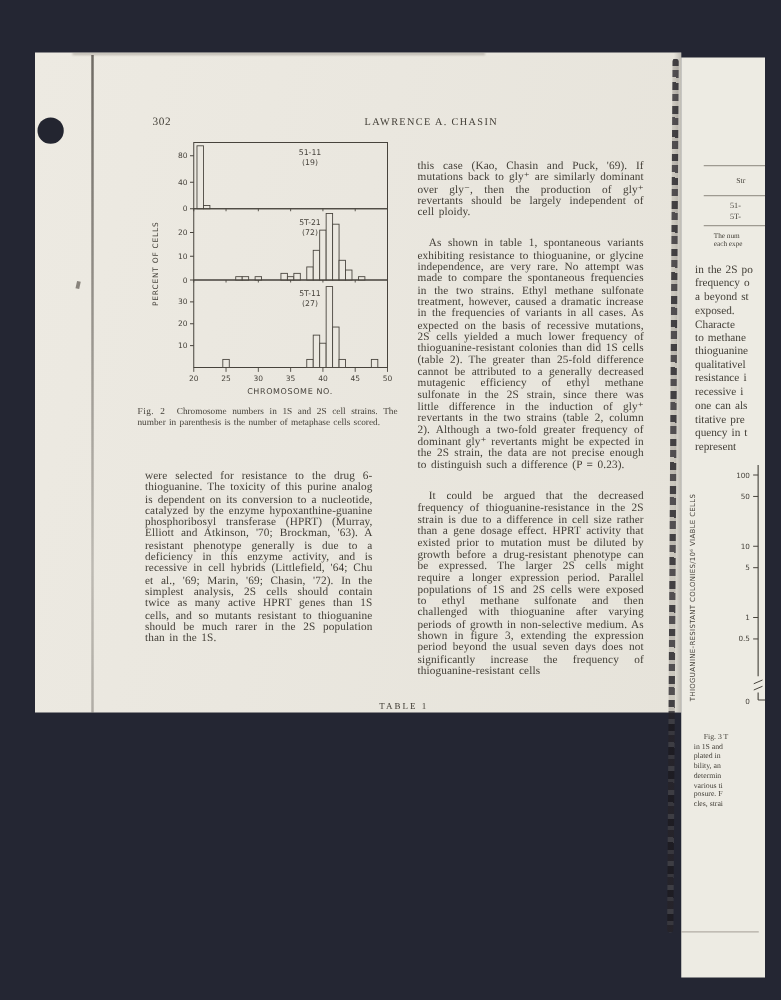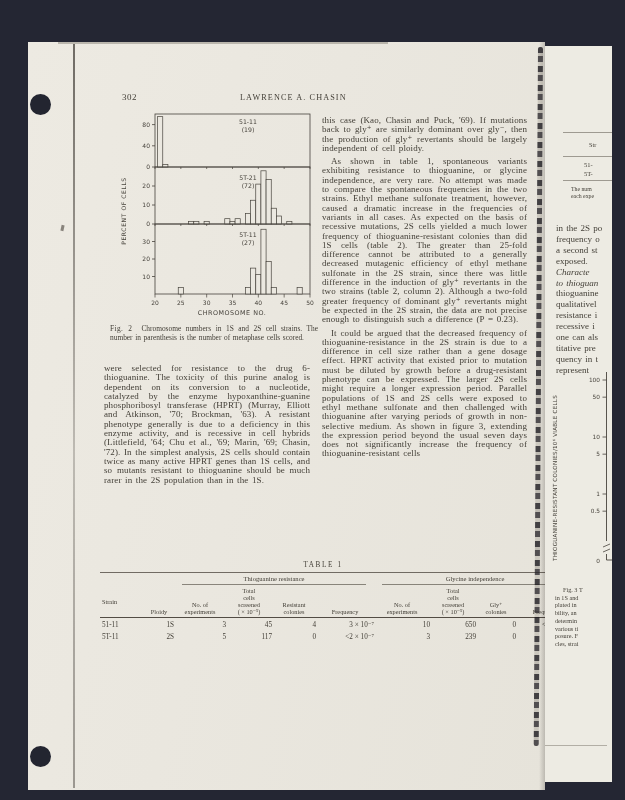--- a/index.html
+++ b/index.html
@@ -1,35 +1,35 @@
 <!DOCTYPE html>
 <html><head>
 <meta charset="utf-8">
 <style>
   html,body{margin:0;padding:0;}
   .scene{position:relative;width:625px;height:800px;background:#242633;overflow:hidden;
          font-family:"Liberation Serif","DejaVu Serif",serif;color:#423e36;}
-  .main-page{position:absolute;left:28px;top:42px;width:517px;height:748px;overflow:hidden;
+  .main-page{position:absolute;left:28px;top:42px;width:517px;height:528px;overflow:hidden;
          background:linear-gradient(105deg,#edeae2 0%,#eae7df 45%,#e6e3da 100%);}
   .main-page::after{content:"";position:absolute;right:0;top:0;bottom:0;width:6px;
          background:linear-gradient(to right,rgba(40,36,32,0),rgba(40,36,32,.22));}
   .top-smudge{position:absolute;left:30px;top:0;width:330px;height:2px;background:rgba(95,88,78,.35);filter:blur(.7px);}
   .crease{position:absolute;left:45px;top:2px;width:2px;height:744px;filter:blur(.4px);
          background:linear-gradient(to bottom,rgba(58,53,47,.7),rgba(58,53,47,.26) 55%,rgba(58,53,47,.45));}
   .speck{position:absolute;left:33px;top:183px;width:3px;height:6px;background:rgba(70,64,56,.6);transform:rotate(12deg);}
   .hole{position:absolute;left:2px;width:21px;height:21px;border-radius:50%;background:#232530;}
   .hole-top{top:52px;} .hole-bottom{top:704px;}
   .pagenum{position:absolute;left:94px;top:50px;font-size:9px;letter-spacing:.5px;}
-  .runhead{position:absolute;left:212px;top:51px;width:210px;text-align:left;font-size:8.2px;letter-spacing:1.1px;}
+  .runhead{position:absolute;left:212px;top:51px;width:210px;text-align:center;font-size:8.2px;letter-spacing:1.1px;}
   .fig2{position:absolute;left:84px;top:66px;}
   .fig2-caption{position:absolute;left:82px;top:282px;width:208px;font-size:7.4px;line-height:9.3px;
          text-align:justify;word-spacing:.8px;}
   .cap-lead{letter-spacing:.4px;}
   .col{position:absolute;}
-  .col p{margin:4px;text-align:justify;text-indent:9px;font-size:9px;line-height:9.3px;word-spacing:1.2px;letter-spacing:.1px;}
+  .col p{margin:16px;text-align:justify;text-indent:9px;font-size:9px;line-height:9.3px;word-spacing:1.2px;letter-spacing:.1px;}
   .col p.noindent{text-indent:0;}
   .col-left{left:72px;top:318px;width:214px;}
   .col-right{left:290px;top:70px;width:213px;}
   .table-block{position:absolute;left:72px;top:519px;width:478px;}
   .tbl-title{width:446px;text-align:center;font-size:7.2px;letter-spacing:1.6px;margin-bottom:3px;}
   .tbl-subtitle{width:446px;text-align:center;font-style:italic;font-size:7.4px;margin-bottom:4px;}
   table{border-collapse:collapse;table-layout:fixed;width:476px;border-top:1px solid rgba(72,66,57,.75);}
   th,td{font-weight:normal;padding:0;}
   tr.groups th{font-size:6.6px;padding-top:2px;}
   tr.groups th .g-line{display:block;margin:0 8px;padding-bottom:2px;border-bottom:1px solid rgba(72,66,57,.6);}
@@ -39,23 +39,23 @@
   tbody td{font-size:7.2px;text-align:right;padding-top:3px;line-height:8.6px;}
   tbody td.strain{text-align:left;padding-left:2px;}
   .right-page{position:absolute;left:545px;top:46px;width:67px;height:736px;background:#edebe3;overflow:hidden;}
   .rp-rule{position:absolute;left:18px;right:-1px;height:1px;background:rgba(80,73,64,.5);}
   .r1{top:86px;} .r2{top:110px;} .r3{top:134px;}
   .rp-col-header{position:absolute;left:44px;top:95px;font-size:6.2px;}
   .rp-rows{position:absolute;left:39px;top:115px;}
   .rp-row{font-size:6.5px;line-height:8.8px;}
   .rp-foot{position:absolute;left:26px;top:140px;}
   .rp-foot-line{font-size:5.8px;line-height:7.3px;}
-  .rp-text{position:absolute;left:11px;top:164px;width:70px;margin-top:13px;}
+  .rp-text{position:absolute;left:11px;top:164px;width:70px;}
   .rp-line{font-size:9px;line-height:10.9px;white-space:nowrap;word-spacing:1px;}
-  .rp-line.it{font-style:italic;}
+  .rp-line.it{}
   .fig3-axis{position:absolute;left:0;top:318px;}
   .fig3-ylabel{position:absolute;left:7px;top:515px;width:192px;transform-origin:0 0;transform:rotate(-90deg);
          white-space:nowrap;font-family:"DejaVu Sans",sans-serif;font-size:5.6px;letter-spacing:.25px;color:#47433c;}
   .rp-caption{position:absolute;left:10px;top:540px;width:60px;}
   .rp-cap-line{font-size:6.2px;line-height:7.7px;white-space:nowrap;}
   .rp-cap-line:first-child{text-indent:8px;}
   .rp-bottom-edge{position:absolute;left:0;top:699px;width:62px;height:1px;background:rgba(120,113,103,.5);}
   .torn-strip{position:absolute;left:538px;top:47px;width:5px;height:699px;transform:rotate(.35deg);
          transform-origin:top;opacity:.88;border-radius:2px;
          background:repeating-linear-gradient(to bottom,rgba(28,26,31,.92) 0 6px,rgba(100,94,86,.35) 6px 9px,
@@ -259,24 +259,24 @@
         <div class="rp-row">5T-</div>
       </div>
     <div class="rp-rule r3"></div>
     <div class="rp-foot">
         <div class="rp-foot-line">The num</div>
         <div class="rp-foot-line">each expe</div>
       </div>
     <div class="rp-text">
         <div class="rp-line">in the 2S po</div>
         <div class="rp-line">frequency o</div>
-        <div class="rp-line">a second st</div>
+        <div class="rp-line">a beyond st</div>
         <div class="rp-line">exposed.</div>
         <div class="rp-line it">Characte</div>
-        <div class="rp-line it">to thioguan</div>
+        <div class="rp-line it">to methane</div>
         <div class="rp-line">thioguanine</div>
         <div class="rp-line">qualitativel</div>
         <div class="rp-line">resistance i</div>
         <div class="rp-line">recessive i</div>
         <div class="rp-line">one can als</div>
         <div class="rp-line">titative pre</div>
         <div class="rp-line">quency in t</div>
         <div class="rp-line">represent</div>
       </div>
     <svg class="fig3-axis" width="67" height="205" viewBox="0 0 67 205">

